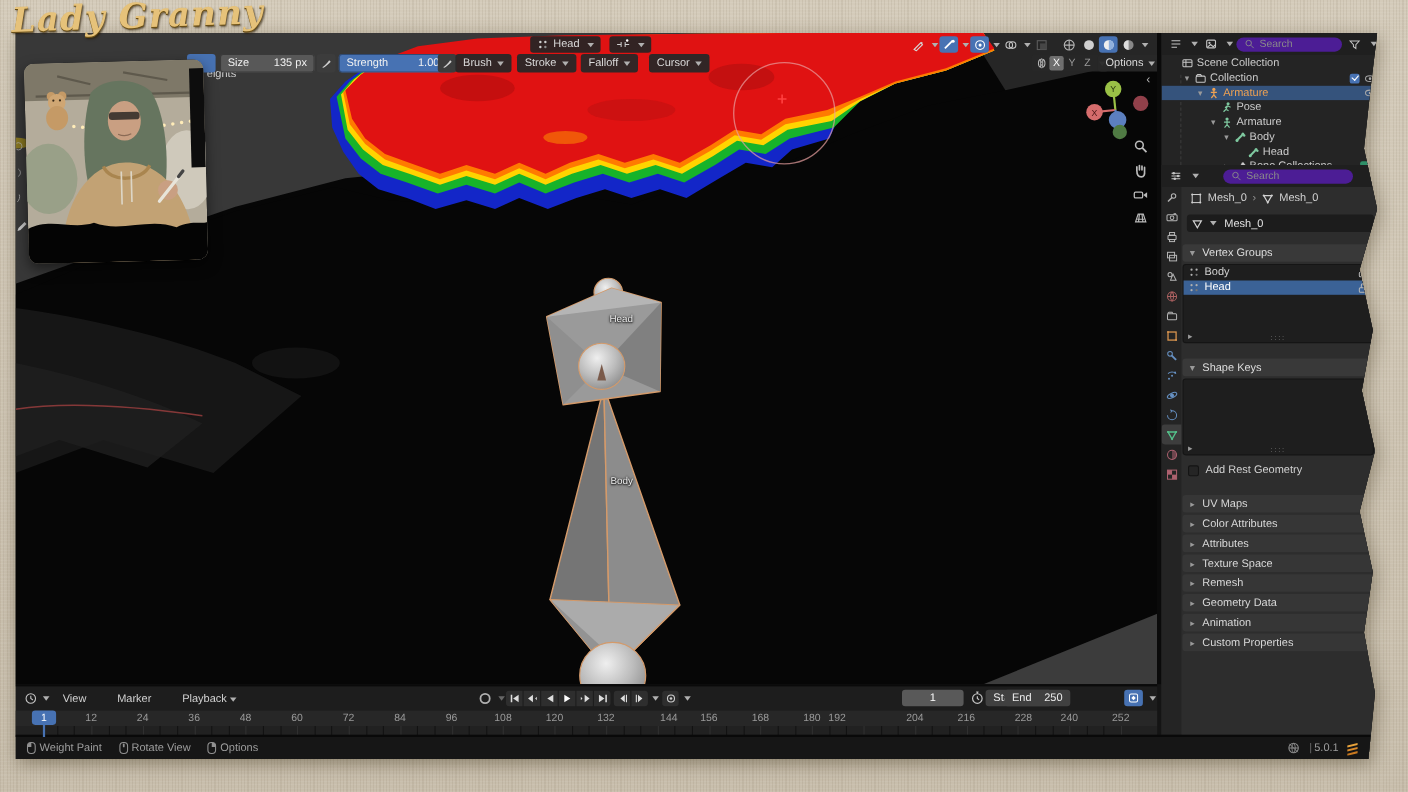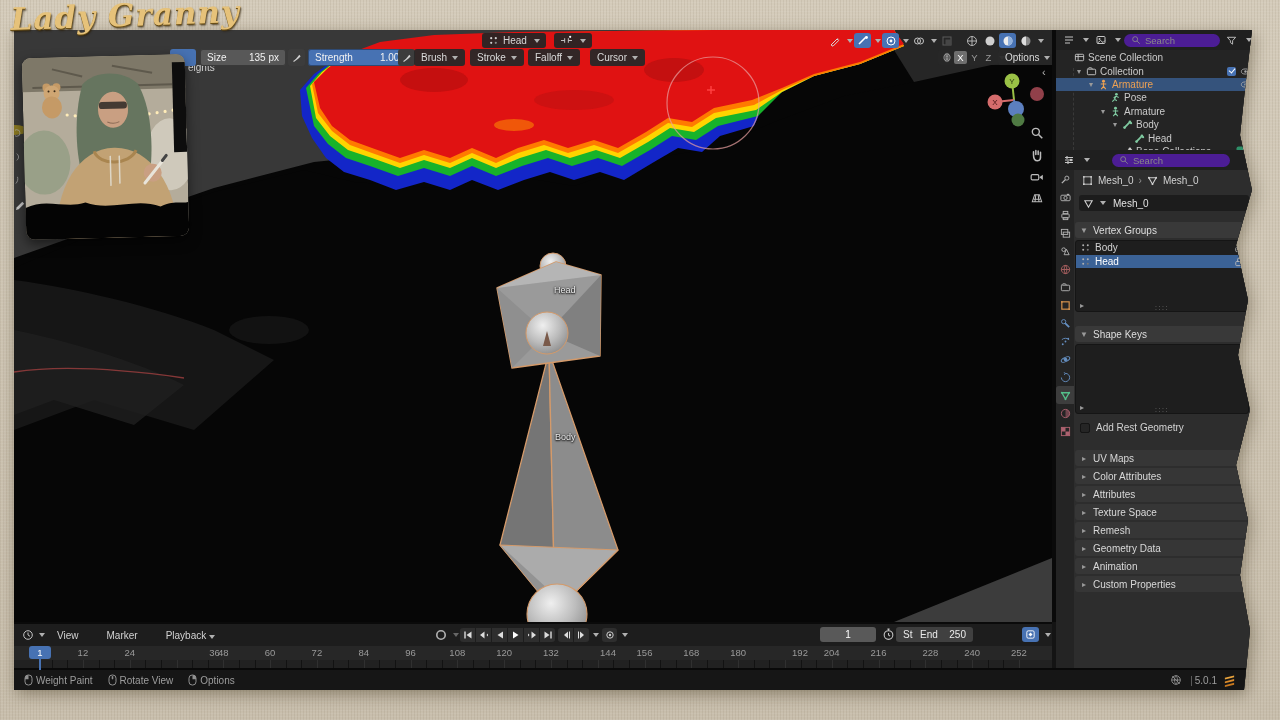--- a/index.html
+++ b/index.html
@@ -845,34 +845,34 @@
             <rect x="2" y="2" width="8" height="8" rx="1.5" fill="none" stroke="#fff"></rect>
             <path d="M6,3.8 L8.2,6 6,8.2 3.8,6 Z" fill="#fff"></path>
           </svg>
         </div>
     <span id="keytoggle-cv" class="cv"></span>
 
     <div id="ruler">
       <div id="playhead" style="left: 15px;">1</div>
     <span class="tick" style="left: 55.9px;">12</span>
           <span class="tick" style="left: 102.7px;">24</span>
-          <span class="tick" style="left: 149.5px; margin-left: 38px;">36</span>
+          <span class="tick" style="left: 149.5px;">36</span>
           <span class="tick" style="left: 196.3px;">48</span>
           <span class="tick" style="left: 243.1px;">60</span>
           <span class="tick" style="left: 289.9px;">72</span>
           <span class="tick" style="left: 336.7px;">84</span>
           <span class="tick" style="left: 383.5px;">96</span>
           <span class="tick" style="left: 430.3px;">108</span>
           <span class="tick" style="left: 477.1px;">120</span>
           <span class="tick" style="left: 523.9px;">132</span>
           <span class="tick" style="left: 581px;">144</span>
           <span class="tick" style="left: 617.5px;">156</span>
           <span class="tick" style="left: 664.3px;">168</span>
           <span class="tick" style="left: 711.1px;">180</span>
-          <span class="tick" style="left: 773px;">192</span>
+          <span class="tick" style="left: 734px;">192</span>
           <span class="tick" style="left: 804.7px;">204</span>
           <span class="tick" style="left: 851.5px;">216</span>
           <span class="tick" style="left: 898.3px; text-align: right;">228</span>
           <span class="tick" style="left: 945.1px;">240</span>
           <span class="tick" style="left: 991.9px;">252</span>
         </div>
     <div id="playline" style="left: 25px; top: 35px; height: 11px;"></div>
     <div id="strip">
           <span class="sline" style="left: 37.7px; background: rgba(0, 0, 0, 0.45);"></span>
           <span class="sline" style="left: 53.3px; background: rgba(0, 0, 0, 0.45);"></span>

